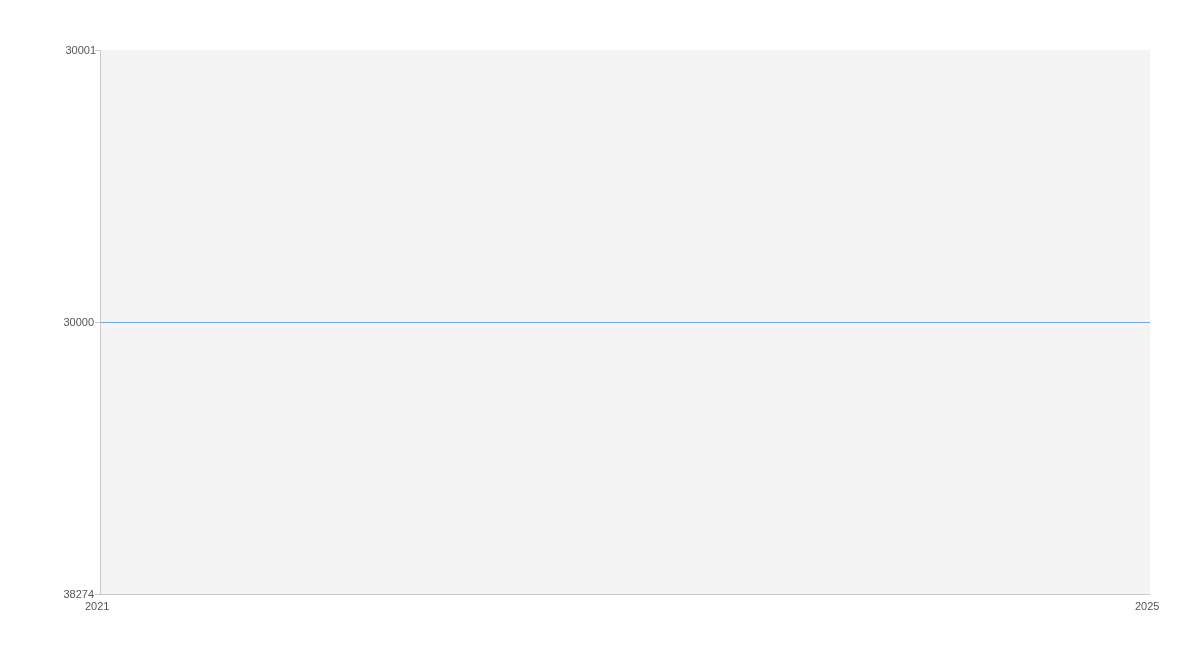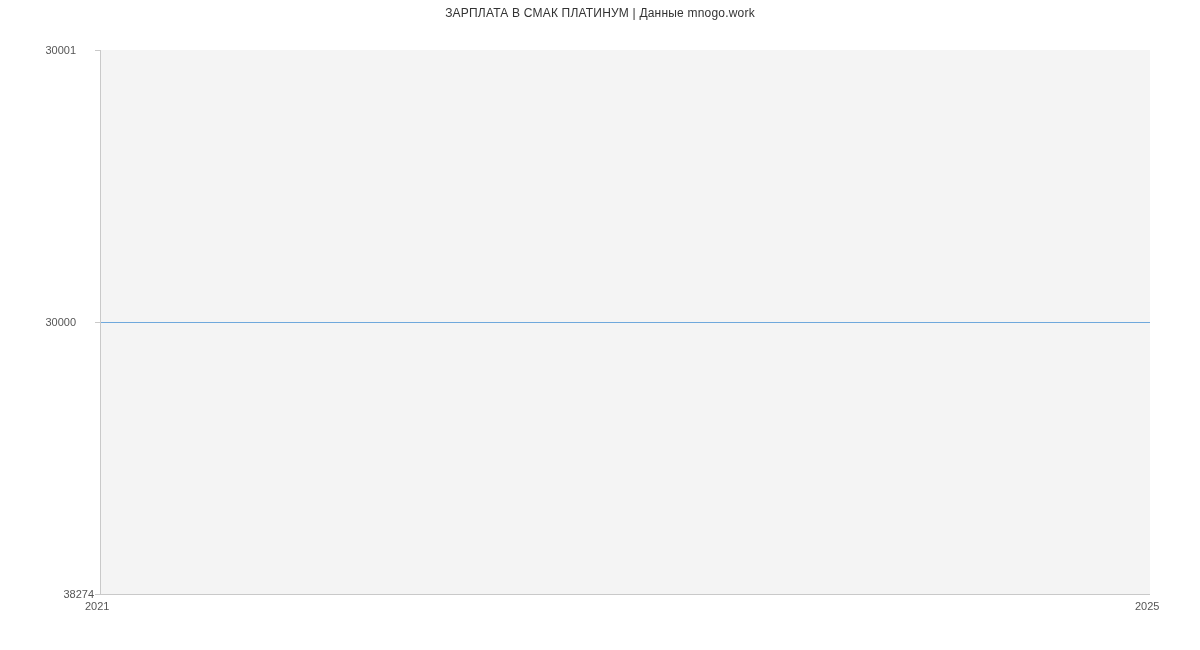--- a/index.html
+++ b/index.html
@@ -8,31 +8,30 @@
   .plot{position:absolute;left:100px;top:50px;width:1050px;height:545px;background:#f4f4f4;border-left:1px solid #c9c9c9;border-bottom:1px solid #c9c9c9;box-sizing:border-box;}  
   .ytick-label{position:absolute;text-align:right;width:40px;font-size:11px;color:#555;}
   .tickmark{position:absolute;width:5px;height:1px;background:#c9c9c9;}
   .xtick-label{position:absolute;font-size:11px;color:#555;top:600px;}
   .series-line{position:absolute;height:0;border-top:1.5px solid #6fa8dc;}
 </style>
 </head>
 <body>
 <div class="wrap">
 
-  <div class="title">ЗАРПЛАТА В СМАК ПЛАТИНУМ | Данные mnogo.work</div>
 
   <div class="plot">
 
     <div class="series-line" style="left:0;top:272px;width:1049px;"></div>
   </div>
 
   <div class="tickmark" style="left:95px;top:50px;"></div>
   <div class="tickmark" style="left:95px;top:322px;"></div>
   <div class="tickmark" style="left:95px;top:594px;"></div>
 
-  <div class="ytick-label" style="left:36px;top:44px;">30001</div>
-  <div class="ytick-label" style="left:36px;top:316px;">30000</div>
+  <div class="ytick-label" style="left:56px;top:44px;">30001</div>
+  <div class="ytick-label" style="left:54px;top:316px;">30000</div>
   <div class="ytick-label" style="left:54px;top:588px;">38274</div>
 
   <div class="xtick-label" style="left:85px;">2021</div>
   <div class="xtick-label" style="left:1135px;">2025</div>
 
 </div>
 
 </body></html>

